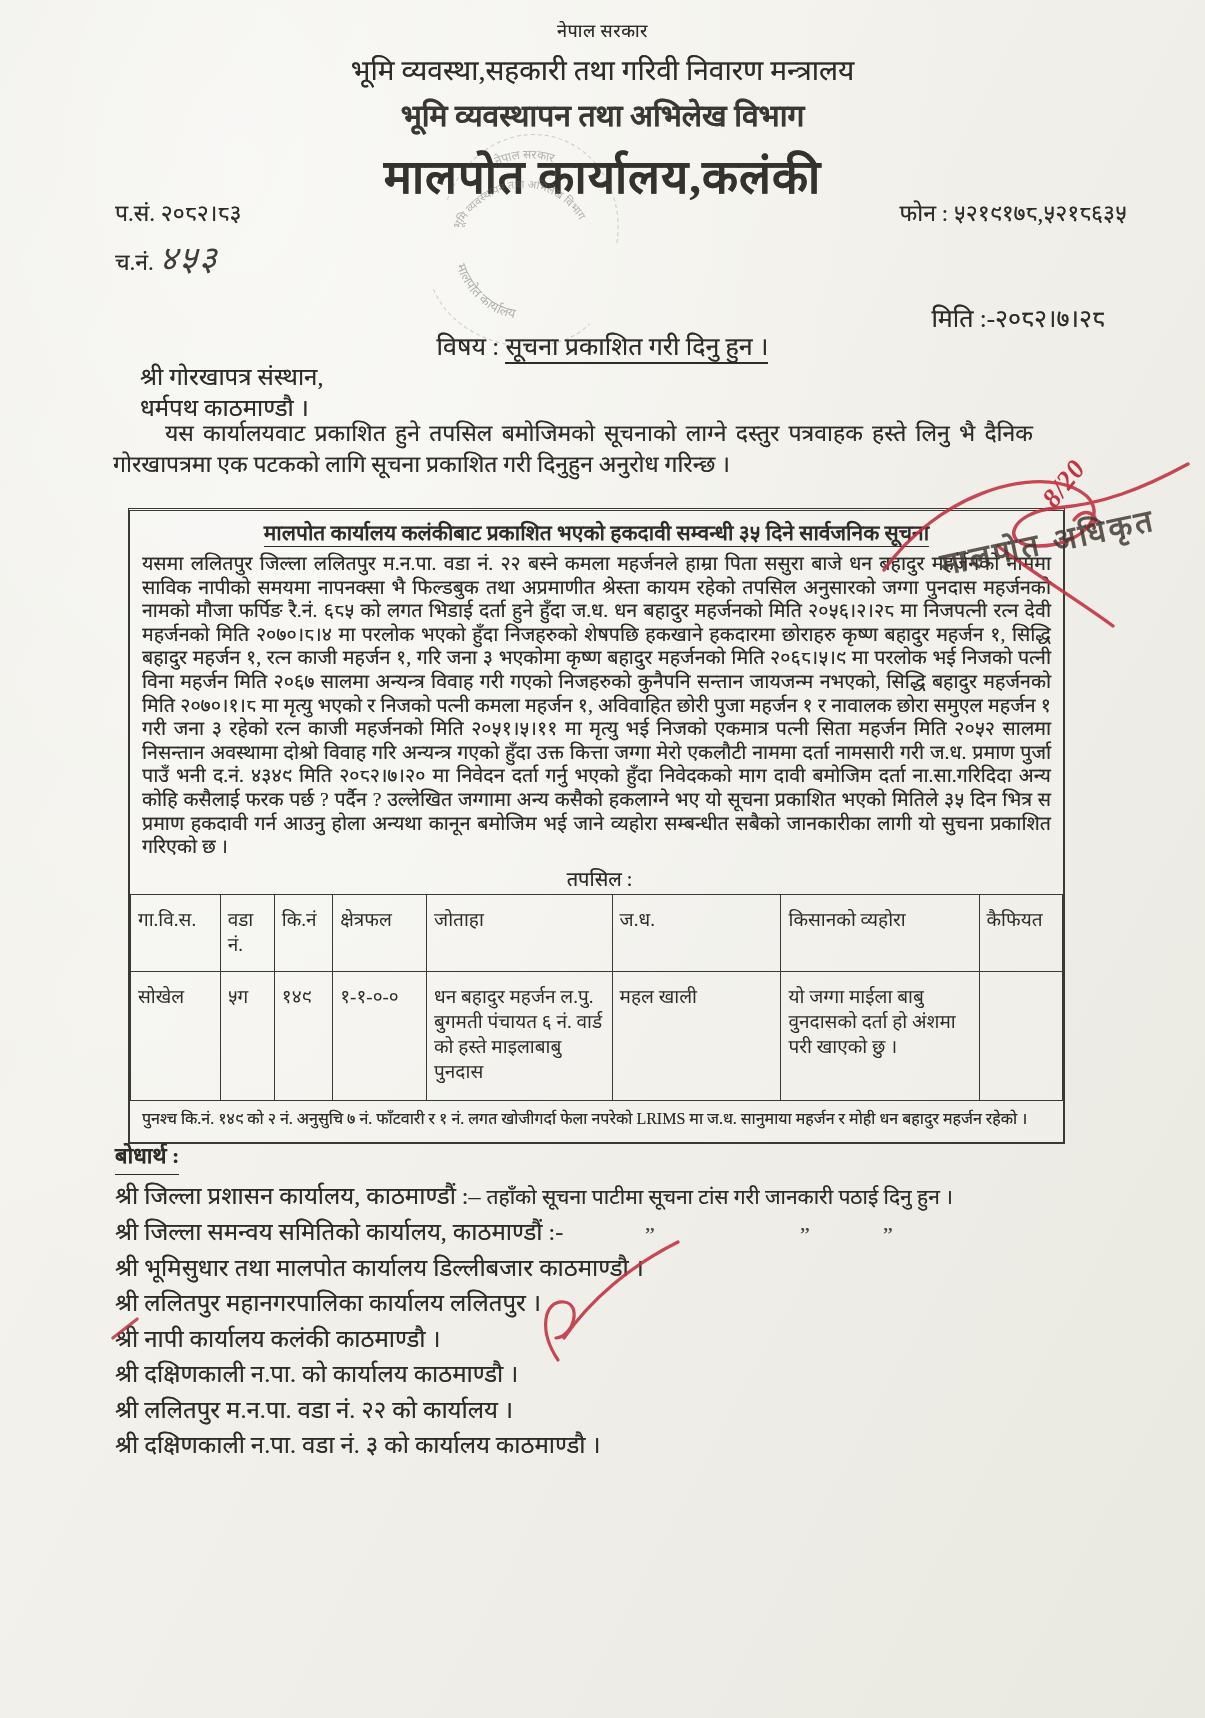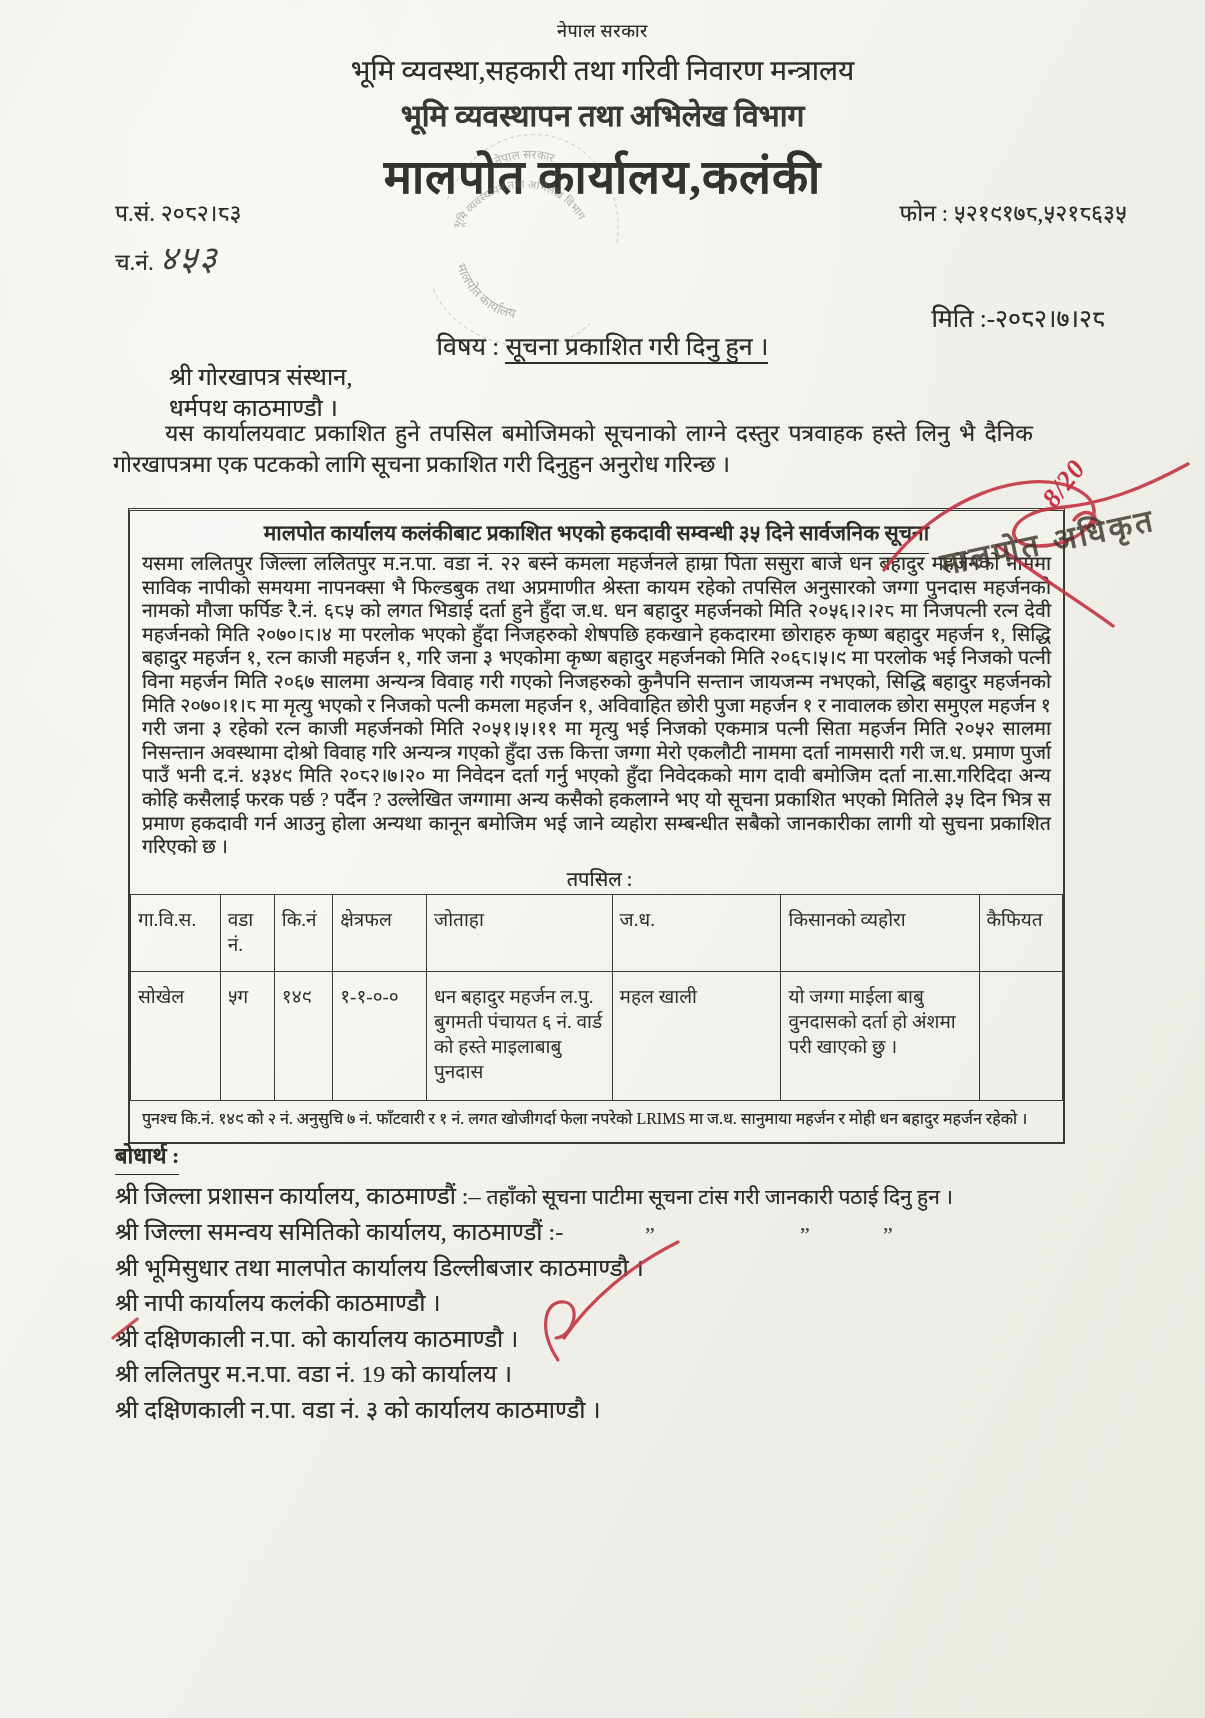--- a/index.html
+++ b/index.html
@@ -19,26 +19,26 @@
   .hdr .dept{font-size:30px;margin-top:6px;font-weight:bold;color:#3a3833;}
   .hdr .office{font-size:47px;margin-top:8px;font-weight:bold;color:#34322d;letter-spacing:1px;}
   .emblem{position:absolute;left:12px;top:6px;opacity:.85;}
   .meta-left{position:absolute;left:115px;top:196px;font-size:23px;}
   .chalani{margin-top:6px;}
   .chalani .num{font-size:34px;font-style:italic;letter-spacing:2px;color:#403d38;}
   .phone{position:absolute;right:78px;top:196px;font-size:23px;}
   .date{position:absolute;right:100px;top:300px;font-size:25px;}
   .subject{position:absolute;left:0;right:0;top:328px;text-align:center;font-size:25px;}
   .subject .u{border-bottom:2px solid #2e2c28;padding-bottom:2px;}
-  .addressee{position:absolute;left:140px;top:362px;font-size:24px;line-height:31px;margin-left:29px;}
+  .addressee{position:absolute;left:140px;top:362px;font-size:24px;line-height:31px;}
   .req-para{position:absolute;left:113px;top:418px;width:920px;font-size:23px;line-height:31px;text-align:justify;text-indent:52px;}
   
   .notice-box{position:absolute;left:128px;top:508px;width:933px;border:2px solid #3b3934;border-top:3px double #3b3934;background:rgba(255,255,255,.18);}
   .nb-title{text-align:center;font-size:21px;font-weight:bold;padding:7px 10px 2px;}
-  .nb-title .u{border-bottom:1.6px solid #2e2c28;padding-bottom:8px;}
+  .nb-title .u{border-bottom:1.6px solid #2e2c28;padding-bottom:1px;}
   .nb-body{padding:4px 12px 2px;font-size:19.6px;line-height:23.6px;text-align:justify;}
   .tapasil{text-align:center;font-size:20px;padding:4px 0 2px;margin-left:6px;}
   table.sched{border-collapse:collapse;width:100%;table-layout:fixed;font-size:19px;}
   table.sched th,table.sched td{border:1.6px solid #3b3934;padding:12px 7px;text-align:left;vertical-align:top;font-weight:normal;line-height:25px;}
   table.sched th{height:52px;}
   table.sched td{height:104px;}
   table.sched .c0{width:86px}.sched .c1{width:52px}.sched .c2{width:56px}.sched .c3{width:90px}
   table.sched .c4{width:178px}.sched .c5{width:162px}.sched .c6{width:190px}.sched .c7{width:80px}
   .nb-foot{padding:5px 12px 10px;font-size:16px;line-height:26px;text-align:justify;}
   
@@ -154,23 +154,24 @@
 
   <div class="cc">
     <div class="label ink">बोधार्थ :</div>
     <div class="line ink"><span>श्री जिल्ला प्रशासन कार्यालय, काठमाण्डौं :– </span><span class="small">तहाँको सूचना पाटीमा सूचना टांस गरी जानकारी पठाई दिनु हुन ।</span></div>
     <div class="line ink"><span>श्री जिल्ला समन्वय समितिको कार्यालय, काठमाण्डौं :-</span>
       <span class="ditto d1">”</span>
       <span class="ditto d2">”</span>
       <span class="ditto d3">”</span>
     </div>
     <div class="line ink"><span>श्री भूमिसुधार तथा मालपोत कार्यालय डिल्लीबजार काठमाण्डौ ।</span></div>
+    <div class="line ink"><span>श्री ललितपुर महानगरपालिका कार्यालय ललितपुर ।</span></div>
     <div class="line ink"><span>श्री नापी कार्यालय कलंकी काठमाण्डौ ।</span></div>
     <div class="line ink"><span>श्री दक्षिणकाली न.पा. को कार्यालय काठमाण्डौ ।</span></div>
-    <div class="line ink"><span>श्री ललितपुर म.न.पा. वडा नं. 19 को कार्यालय ।</span></div>
+    <div class="line ink"><span>श्री ललितपुर म.न.पा. वडा नं. २२ को कार्यालय ।</span></div>
     <div class="line ink"><span>श्री दक्षिणकाली न.पा. वडा नं. ३ को कार्यालय काठमाण्डौ ।</span></div>
   </div>
 
   <svg class="svg-abs" style="left:878px;top:450px;" width="327" height="180" viewBox="0 0 327 180">
     <g fill="none" stroke="#c23442" stroke-width="3.4" stroke-linecap="round" opacity=".9">
       <path d="M6,120 C60,45 150,18 196,38 C238,57 208,96 160,96 C120,96 132,62 178,58 C224,54 262,40 310,14"></path>
       <path d="M120,96 C150,120 200,150 235,176"></path>
       <path d="M196,70 c6,-8 14,-10 20,-4 c4,5 -2,12 -8,10"></path>
     </g>
   </svg>

